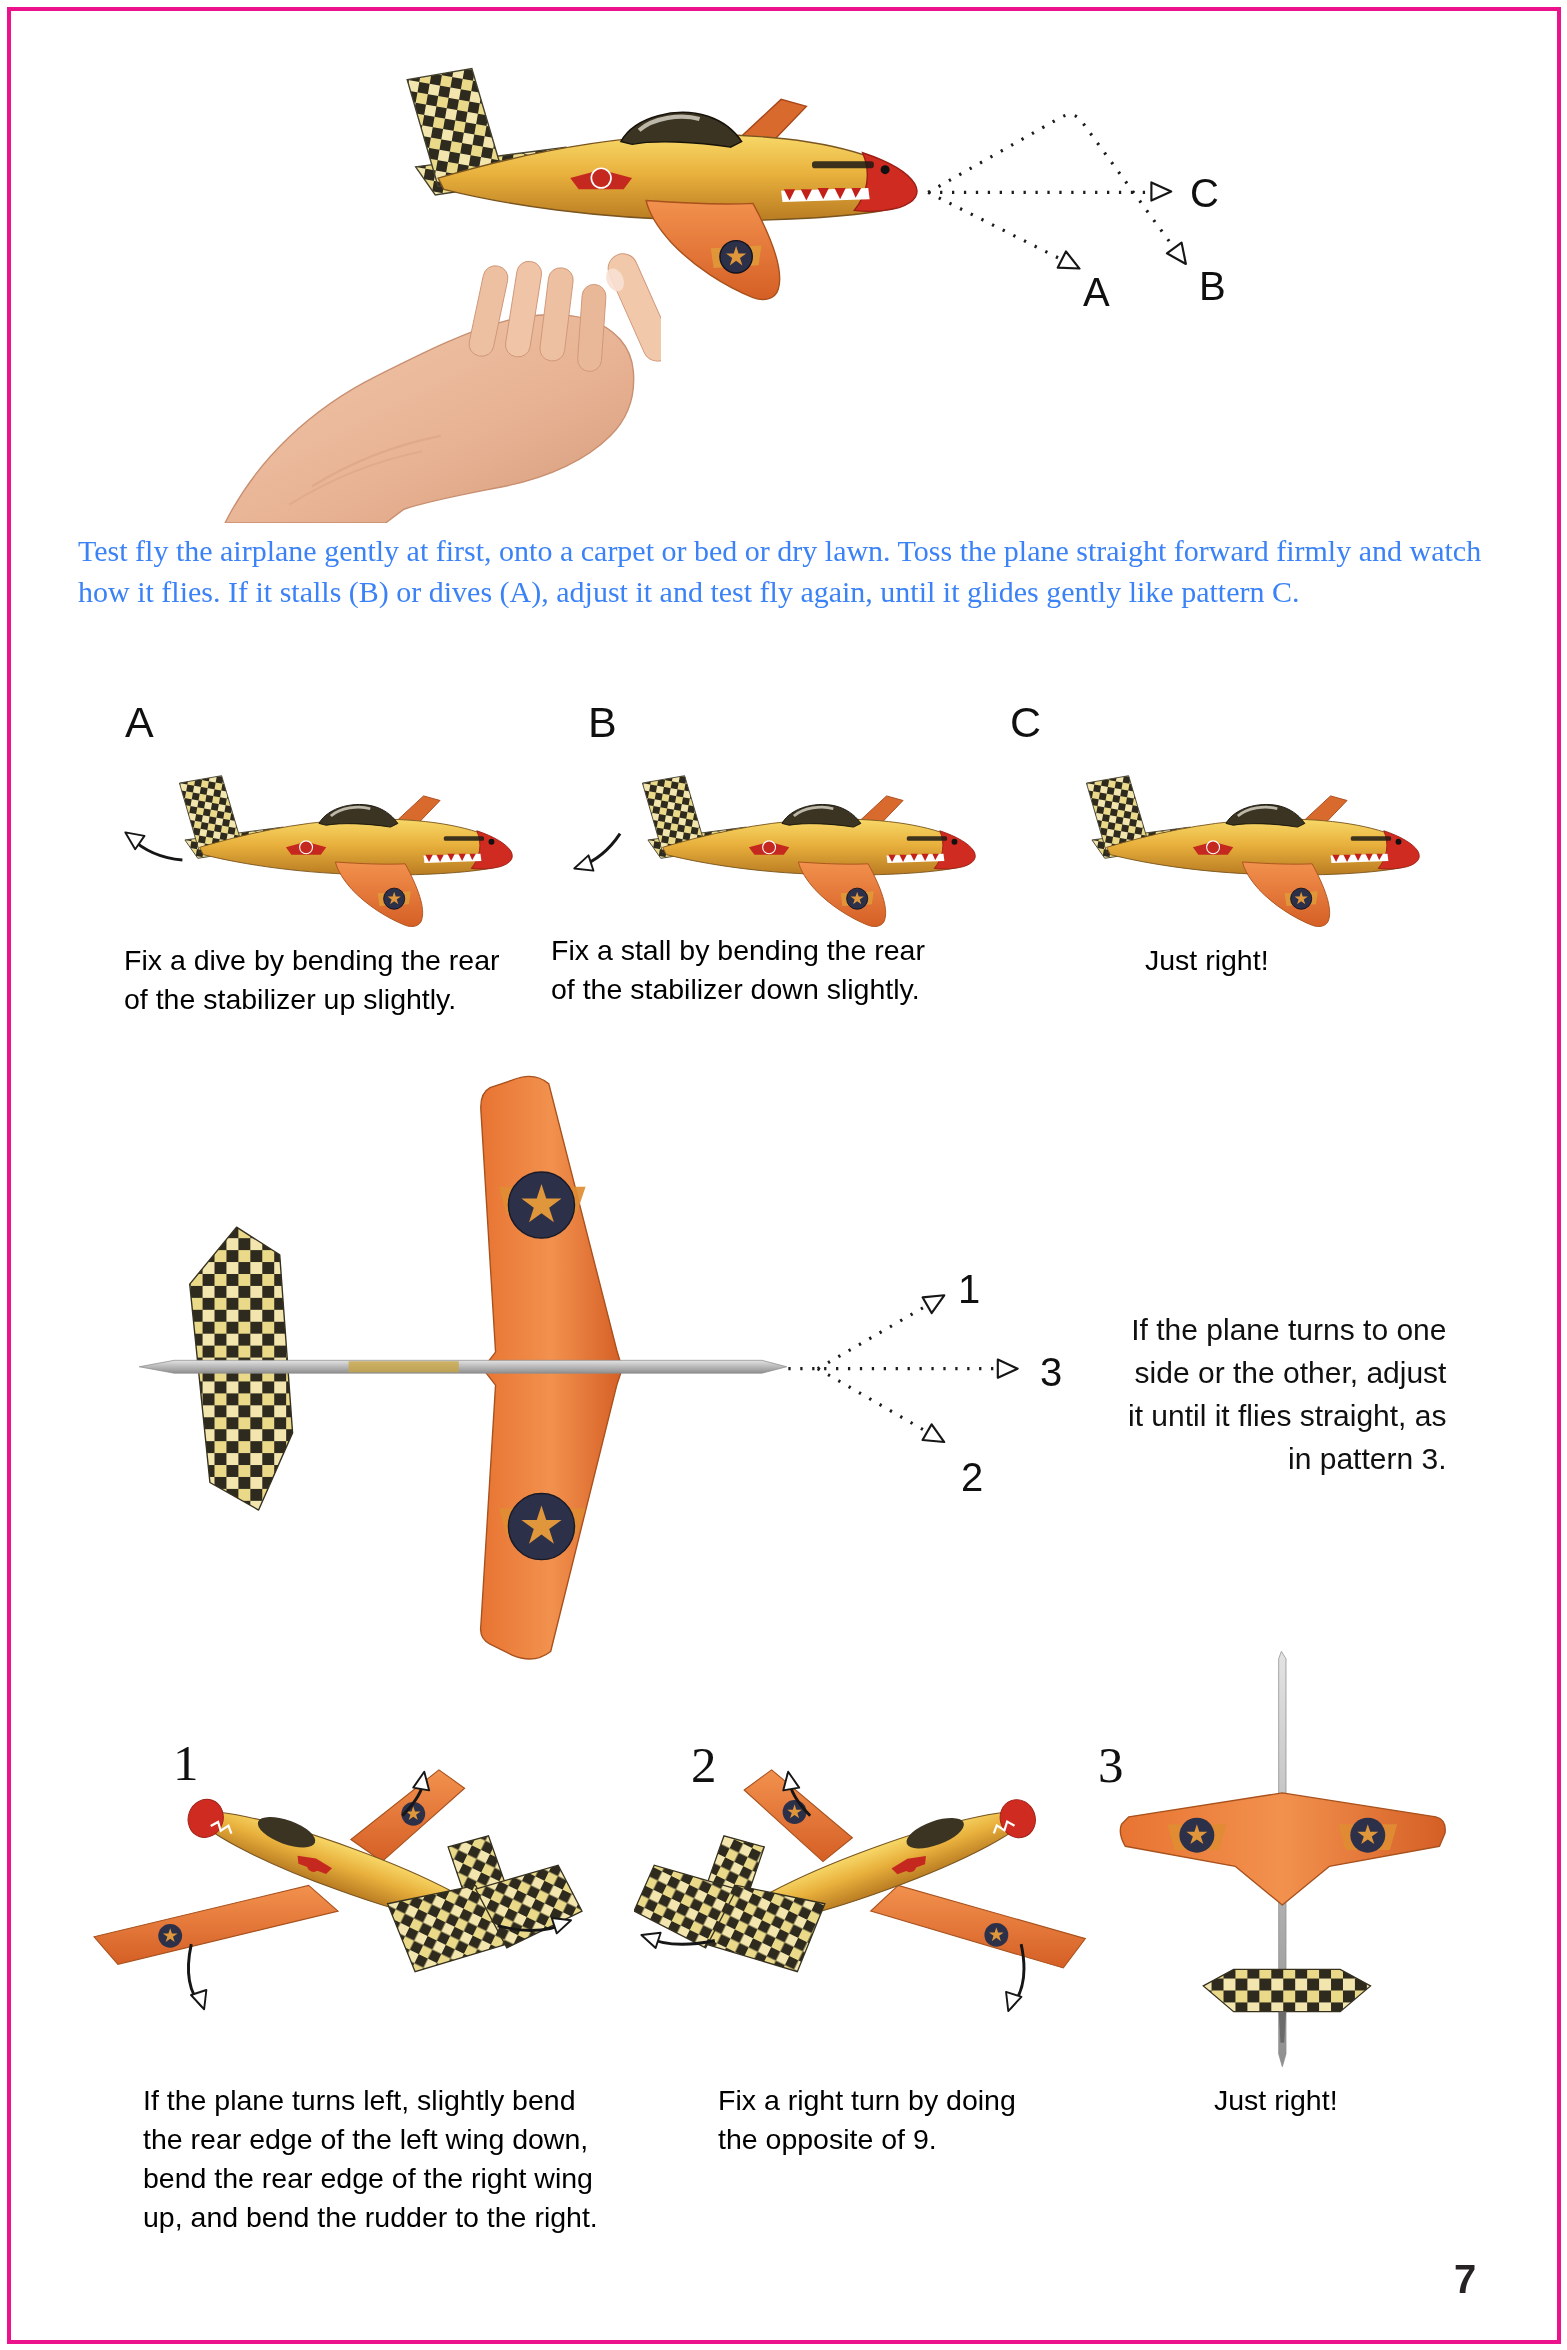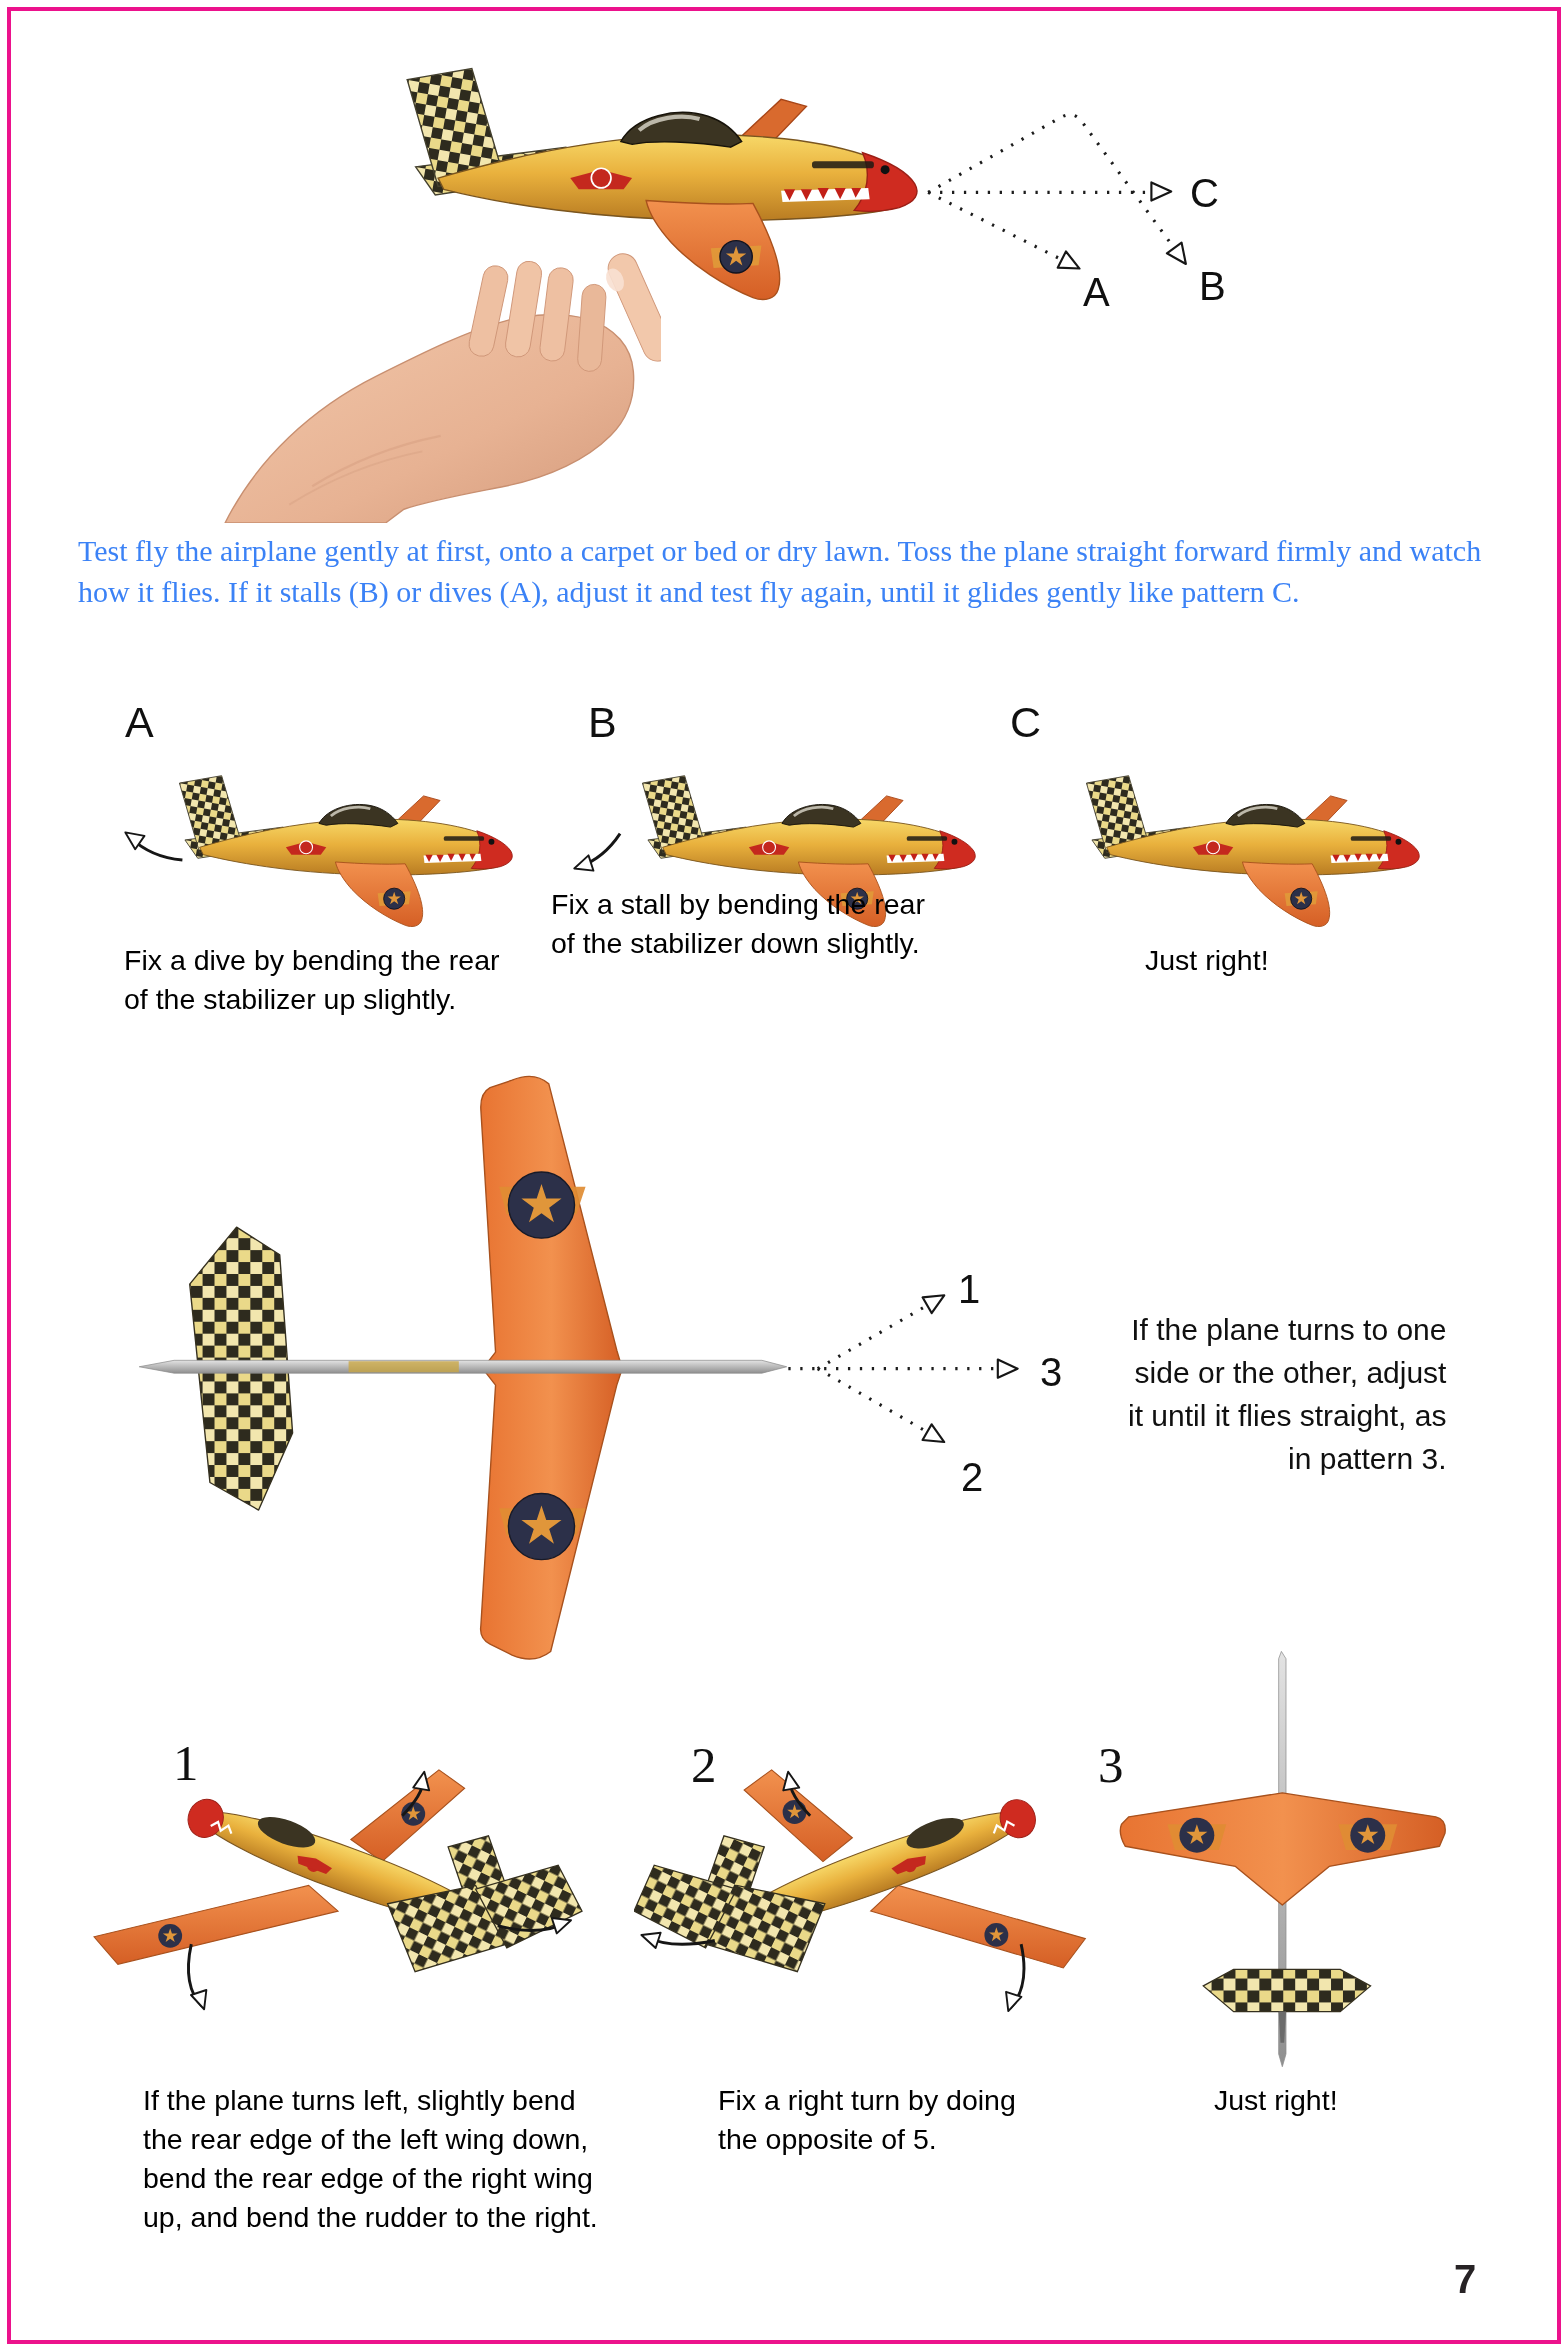--- a/index.html
+++ b/index.html
@@ -153,21 +153,21 @@
     <path d="M 120,76 Q 86,73 64,52" fill="none" stroke="#161616" stroke-width="3.2"></path>
     <use href="#ah" transform="translate(58,46) rotate(215) scale(0.8)"></use>
   </svg>
   <svg class="abs" style="left:519px;top:808px;width:138px;height:87px" viewBox="0 0 150 95">
     <path d="M 110,28 Q 92,55 66,64" fill="none" stroke="#161616" stroke-width="3.2"></path>
     <use href="#ah" transform="translate(60,66) rotate(162) scale(0.8)"></use>
   </svg>
 
   <div class="abs cap" style="left:124px;top:941px">Fix a dive by bending the rear
 of the stabilizer up slightly.</div>
-  <div class="abs cap" style="left:551px;top:885px">Fix a stall by bending the rear
+  <div class="abs cap" style="left:551px;top:931px">Fix a stall by bending the rear
 of the stabilizer down slightly.</div>
   <div class="abs cap" style="left:1145px;top:941px">Just right!</div>
 
   <svg class="abs" style="left:119px;top:1047px;width:698px;height:634px" viewBox="0 0 760 690">
     <path d="M 128,196 L 175,226 L 189,420 L 152,504 L 99,474 L 77,258 Z" fill="url(#chk)" stroke="#35301f" stroke-width="1.5" stroke-linejoin="round"></path>
     <path d="M 428,36 Q 452,26 468,40 L 542,330 L 548,350 L 542,368 L 470,658 Q 452,672 428,662 L 404,650 Q 392,644 394,630 L 410,368 L 396,350 L 410,332 L 394,68 Q 393,50 404,44 Z" fill="url(#orangeGradW)" stroke="#a8511d" stroke-width="1.5" stroke-linejoin="round"></path>
     <polygon points="414,152 508,152 498,182 422,182" fill="#df8c33" opacity="0.92"></polygon>
     <circle cx="460" cy="172" r="36" fill="#2c3049" stroke="#171a28" stroke-width="1.5"></circle>
     <use href="#star5" transform="translate(460,172) scale(1.15)" fill="#e0963a"></use>
     <polygon points="414,502 508,502 498,532 422,532" fill="#df8c33" opacity="0.92"></polygon>
@@ -265,19 +265,19 @@
       <use href="#star5" transform="translate(274,208) scale(0.6)" fill="#e0963a"></use>
     <polygon points="95,372 128,354 244,354 277,372 244,400 128,400" fill="url(#chk)" stroke="#35301f" stroke-width="1.4"></polygon>
     <polygon points="177,400 185,400 183,434 179,434" fill="#6b6b6b"></polygon>
   </svg>
 
   <div class="abs cap" style="left:143px;top:2081px">If the plane turns left, slightly bend
 the rear edge of the left wing down,
 bend the rear edge of the right wing
 up, and bend the rudder to the right.</div>
   <div class="abs cap" style="left:718px;top:2081px">Fix a right turn by doing
-the opposite of 5.</div>
+the opposite of 9.</div>
   <div class="abs cap" style="left:1214px;top:2081px">Just right!</div>
 
   <div class="abs footer-num" style="left:1454px;top:2257px">7</div>
 
 </div>
 
 
 </body></html>

